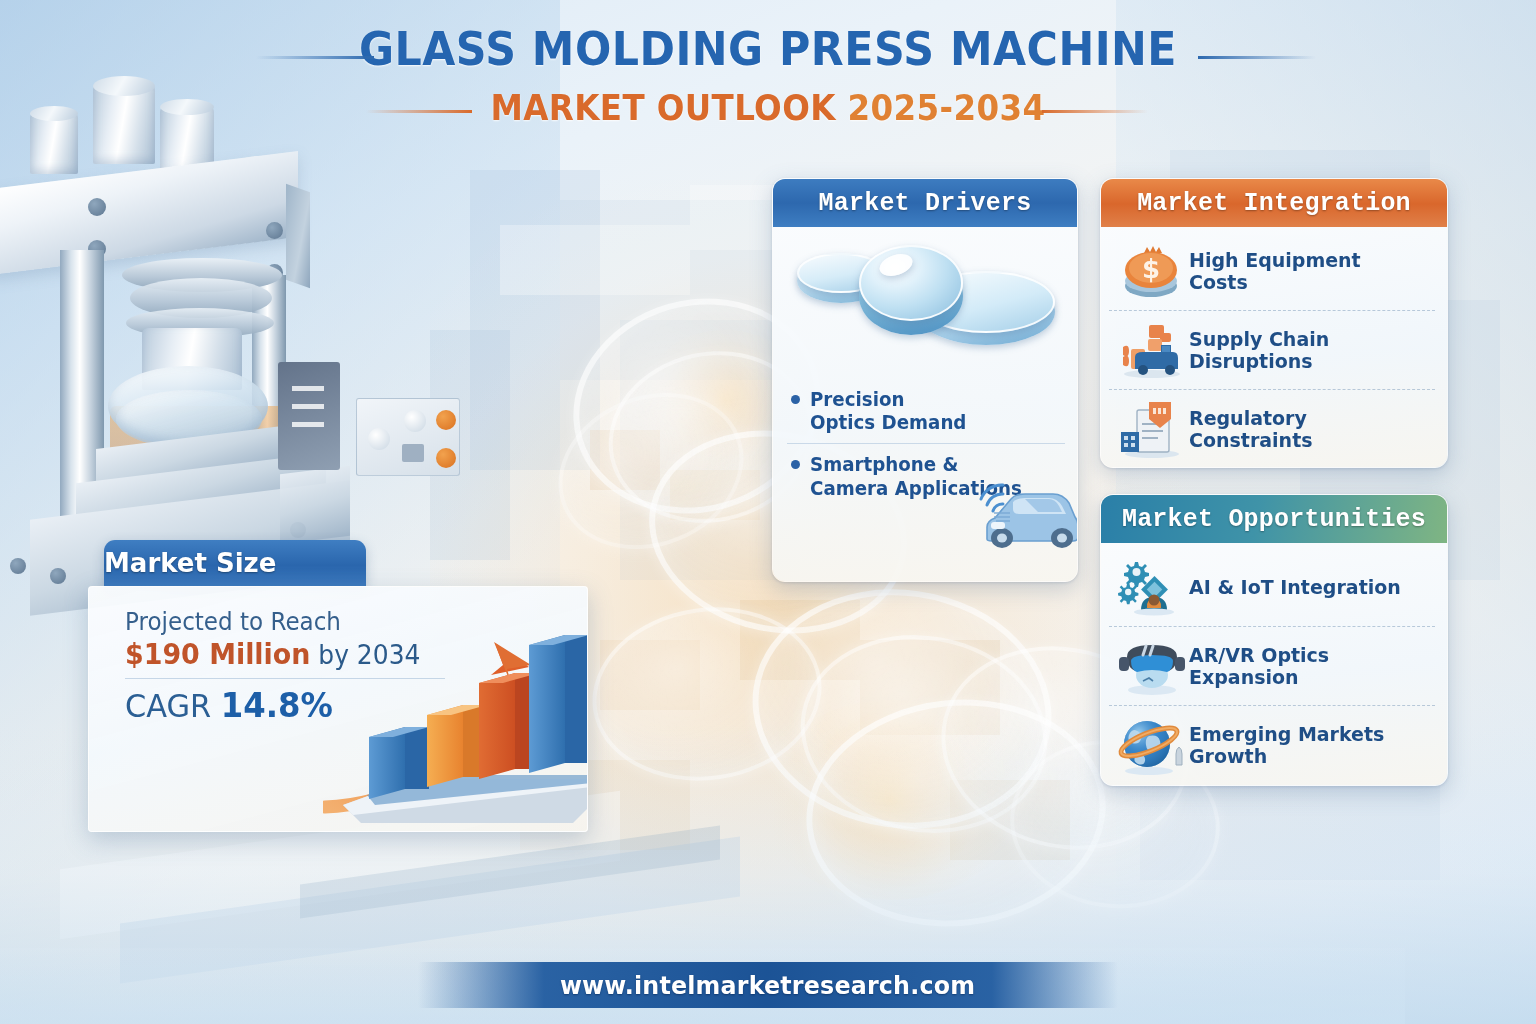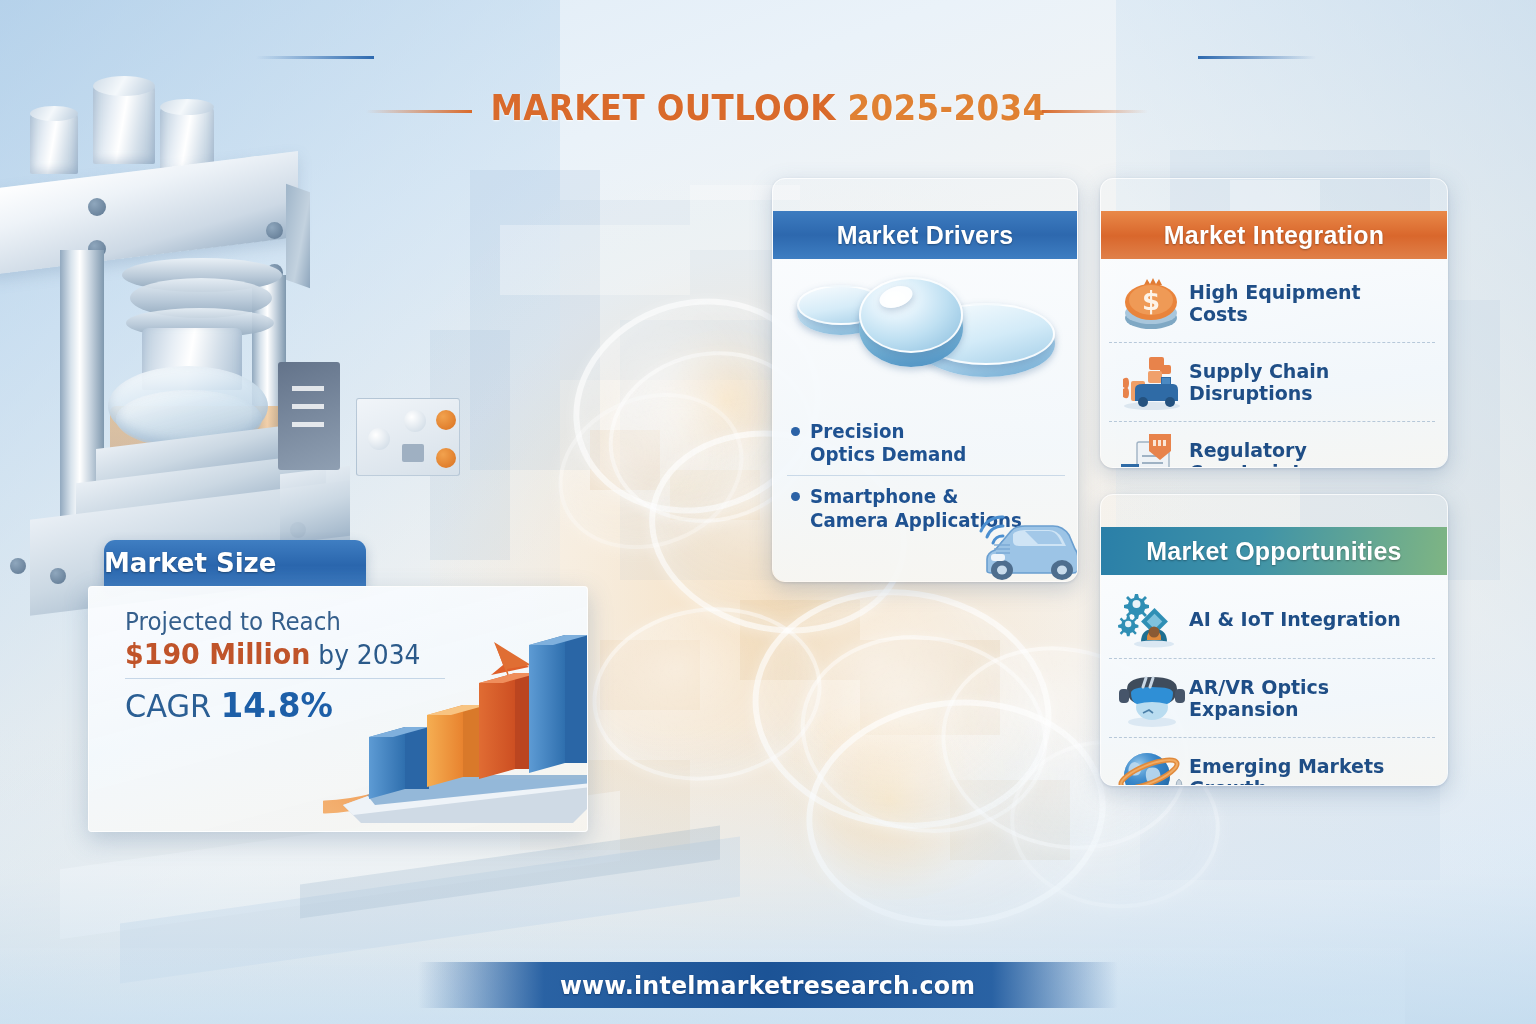--- a/index.html
+++ b/index.html
@@ -139,26 +139,25 @@
   
   .card {
     position:absolute;
     border-radius:13px;
     overflow:hidden;
     box-shadow:0 7px 22px rgba(70,105,145,.26), 0 1px 3px rgba(60,90,130,.18);
     border:1px solid rgba(255,255,255,.75);
   }
   .card-head {
     height:48px; display:flex; align-items:center; justify-content:center;
-    font-family:Liberation Sans, sans-serif;
+    font-family:Liberation Mono, monospace;
     font-weight:bold; font-size:25px; color:#fff;
     text-shadow:0 1px 2px rgba(0,0,0,.32);
     letter-spacing:.2px;
     transform-origin:center;
-    margin-top:32px;
   }
   .card-body { background:linear-gradient(175deg, rgba(250,252,254,.96), rgba(243,248,252,.93) 55%, rgba(248,246,240,.95)); }
 
   
   #drivers { left:772px; top:178px; width:306px; height:404px; }
   #drivers .card-head { background:linear-gradient(180deg,#3d7cc0 0%,#2d68ae 50%,#3e7ec2 100%); }
   #drivers .card-body { height:356px; position:relative; padding:0 12px; }
   .lens-art { position:absolute; left:20px; top:10px; width:268px; height:120px; }
   .ln {
     position:absolute; border-radius:50%;
@@ -353,20 +352,23 @@
       <div style="position:absolute;left:412px;top:374px;width:22px;height:18px;background:#9fb0c2;border-radius:2px;"></div>
     </div>
 
     <div class="blk w" style="left:60px;top:830px;width:560px;height:70px;transform:skewY(-8deg);background:rgba(255,255,255,.38);"></div>
     <div class="blk" style="left:120px;top:880px;width:620px;height:60px;transform:skewY(-8deg);background:rgba(172,200,226,.30);"></div>
     <div class="blk" style="left:300px;top:855px;width:420px;height:34px;transform:skewY(-8deg);background:rgba(120,150,180,.25);"></div>
 
     <div class="bottom-wash"></div>
   </div>
 
+  <div class="title-wrap">
+    <div class="title-main">GLASS MOLDING PRESS MACHINE</div>
+  </div>
   <div class="title-rule" style="left:256px;width:118px;"></div>
   <div class="title-rule right" style="left:1198px;width:118px;"></div>
 
   <div class="sub-wrap">
     <div class="title-sub"><span>MARKET OUTLOOK </span><span class="yrs">2025-2034</span></div>
   </div>
   <div class="sub-rule" style="left:366px;width:106px;"></div>
   <div class="sub-rule right" style="left:1042px;width:106px;"></div>
 
   <div class="card" id="drivers">

